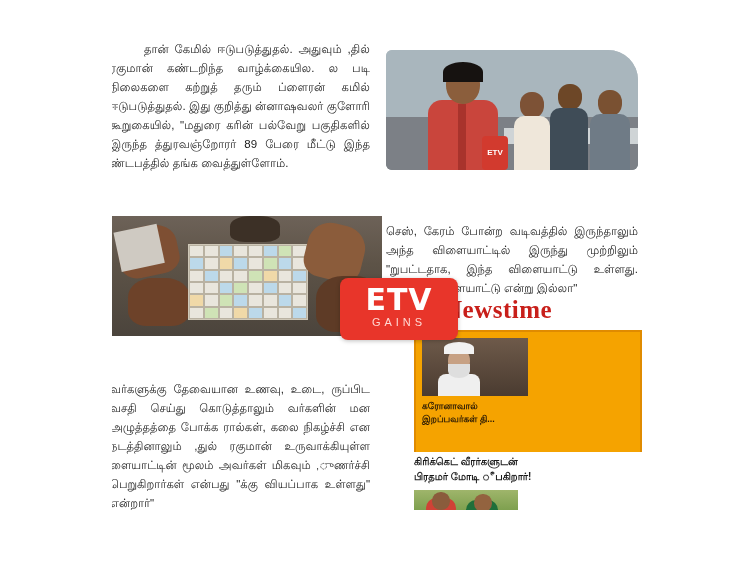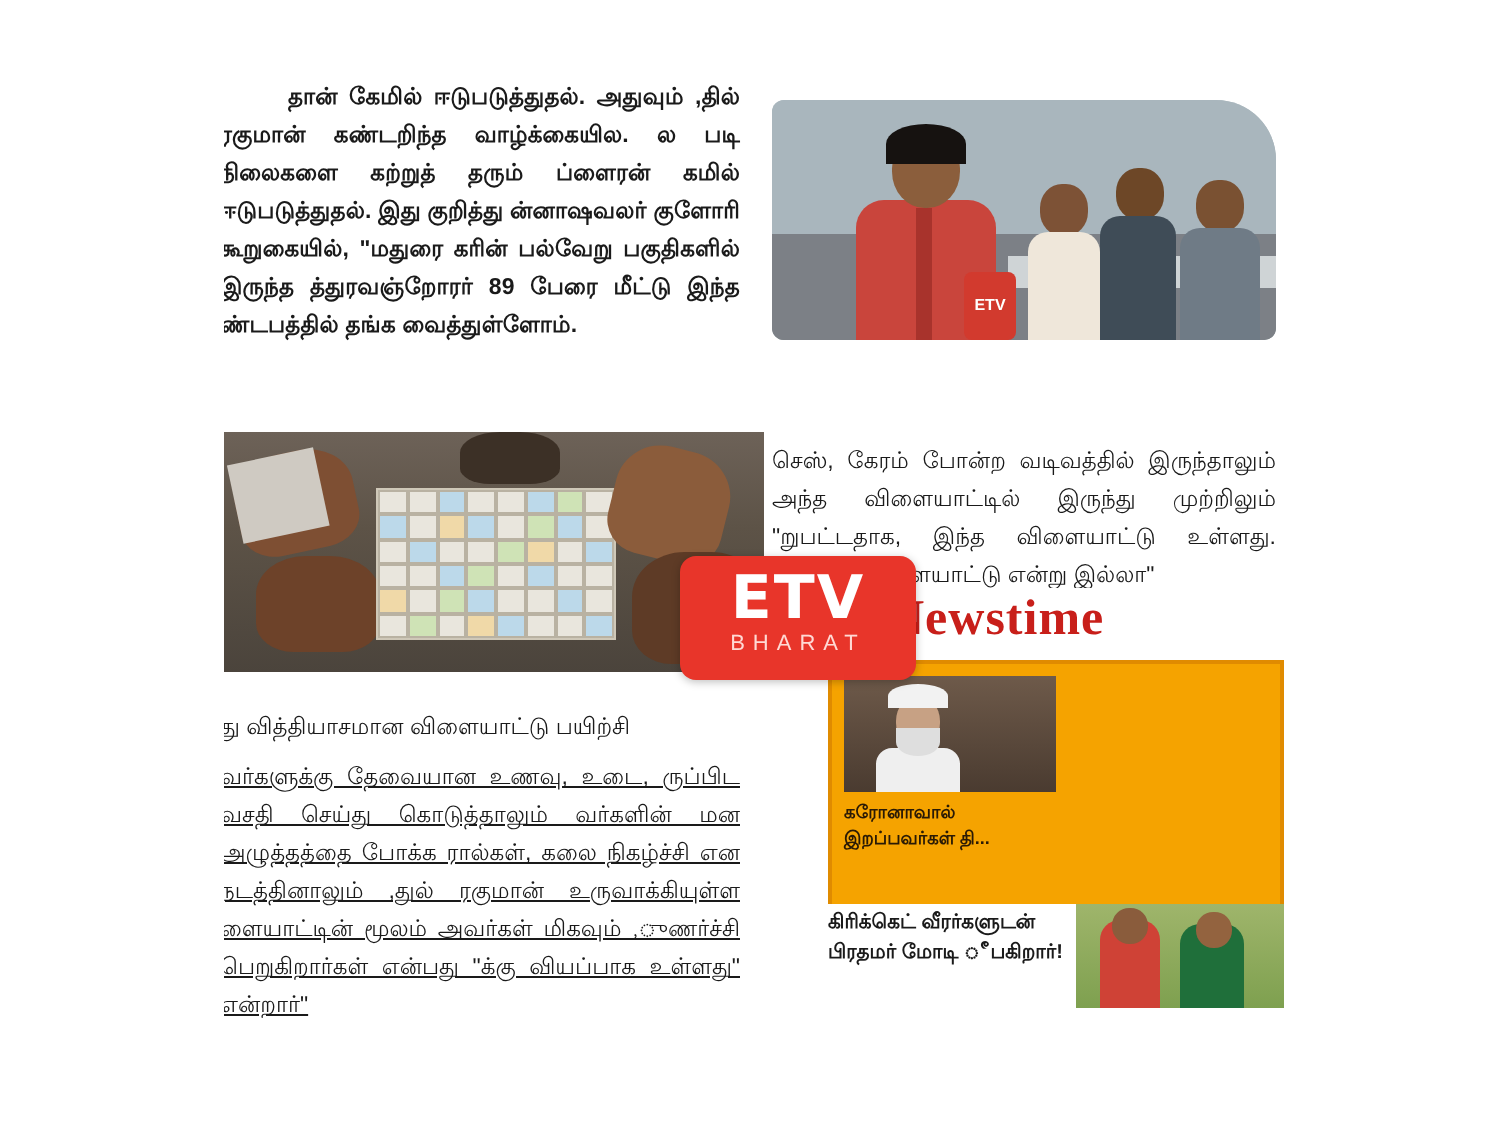--- a/index.html
+++ b/index.html
@@ -20,21 +20,21 @@
     position:absolute;left:110px;top:40px;width:260px;
   }
   .article-par{
     font-size:11.5px;
     line-height:19px;
     color:#1a1a1a;
     text-align:justify;
     margin:0;
     letter-spacing:0.1px;
   }
-  .article-par.indent{ text-indent:34px;font-weight:bold; }
+  .article-par.indent{ text-indent:34px; }
 
   
   .img-board{
     position:absolute;left:110px;top:216px;width:272px;height:120px;
     background:linear-gradient(180deg,#6d6258 0%,#5d5347 40%,#4b443c 100%);
     overflow:hidden;
   }
   .board-sheet{
     position:absolute;left:78px;top:28px;width:118px;height:74px;
     background:#e9e6dd;
@@ -95,21 +95,21 @@
     font-size:11.5px;line-height:19px;color:#1a1a1a;text-align:justify;
   }
 
   
   .cap-board{
     position:absolute;left:110px;top:355px;width:300px;
     font-size:11.5px;line-height:18px;color:#1a1a1a;
   }
   .left-par2{
     position:absolute;left:110px;top:380px;width:260px;
-    font-size:11.5px;line-height:19px;color:#1a1a1a;text-align:justify;text-decoration:underline;
+    font-size:11.5px;line-height:19px;color:#1a1a1a;text-align:justify;
   }
 
   
   .etv-logo{
     position:absolute;left:340px;top:278px;width:118px;height:62px;
     background:#e8352a;border-radius:8px;
     box-shadow:0 1px 4px rgba(0,0,0,.25);
     z-index:8;
   }
   .etv-logo .etv{
@@ -161,21 +161,21 @@
   }
   .play-btn:after{
     content:"";position:absolute;left:7px;top:5px;
     border-left:8px solid #c8241c;border-top:5px solid transparent;border-bottom:5px solid transparent;
   }
   .news-text{
     margin-top:4px;font-size:9px;line-height:13px;color:#2a1a05;font-weight:bold;
   }
   .newstime-bottom{
     position:absolute;left:0;top:158px;width:228px;height:58px;
-    background:#ffffff;display:flex;gap:6px;align-items:flex-start;
+    background:#ffffff;display:flex;gap:6px;align-items:flex-start;flex-direction:column;
   }
   .bottom-text{
     width:118px;font-size:10px;line-height:15px;color:#1a1a1a;font-weight:bold;padding-top:2px;
   }
   .bottom-thumb{
     width:104px;height:52px;position:relative;overflow:hidden;
     background:linear-gradient(180deg,#9fb56b 0%,#7ea04f 100%);
   }
   .bt-p1{position:absolute;left:12px;top:8px;width:30px;height:44px;background:#cf4236;border-radius:10px 10px 0 0;}
   .bt-h1{position:absolute;left:18px;top:2px;width:18px;height:18px;background:#8a5c3c;border-radius:48%;}
@@ -253,21 +253,20 @@
         <div></div>
         <div></div>
       <div></div>
         <div></div>
         <div></div>
     </div>
     <div class="hand h3"></div>
     <div class="hand h4"></div>
   </div>
 
-  <div class="cap-board"> து வித்தியாசமான விளையாட்டு பயிற்சி</div>
   <div class="left-par2">வர்களுக்கு தேவையான உணவு, உடை, ருப்பிட வசதி செய்து கொடுத்தாலும் வர்களின் மன அழுத்தத்தை போக்க ரால்கள், கலை நிகழ்ச்சி என நடத்தினாலும் ,துல் ரகுமான் உருவாக்கியுள்ள ளையாட்டின் மூலம் அவர்கள் மிகவும் ,ுணர்ச்சி பெறுகிறார்கள் என்பது "க்கு வியப்பாக உள்ளது" என்றார்"</div>
 
   <div class="img-interview">
     <div class="iv-wall"></div>
     <div class="iv-floor"></div>
     <div class="iv-table"></div>
     <div class="iv-group">
       <div class="gp head" style="left:6px;top:14px;"></div>
       <div class="gp body" style="left:0px;top:38px;width:36px;height:54px;background:#efe7da;"></div>
       <div class="gp head" style="left:44px;top:6px;background:#6d4727;"></div>
@@ -282,21 +281,21 @@
       <div class="iv-hair"></div>
       <div class="iv-mic">ETV</div>
     </div>
   </div>
 
 
   <div class="right-par">செஸ், கேரம் போன்ற வடிவத்தில் இருந்தாலும் அந்த விளையாட்டில் இருந்து முற்றிலும் "றுபட்டதாக, இந்த விளையாட்டு உள்ளது. ..ினே விளையாட்டு என்று இல்லா"</div>
 
   <div class="etv-logo">
     <div class="etv">ETV</div>
-    <div class="bharat">BHARAT</div>
+    <div class="bharat">GAINS</div>
   </div>
 
   <div class="newstime-wrap">
     <div class="newstime-bar">
       <div class="newstime-title">Newstime</div>
     </div>
     <div class="newstime-body">
 
       <div class="news-card">
         <div class="news-thumb thumb-a">

